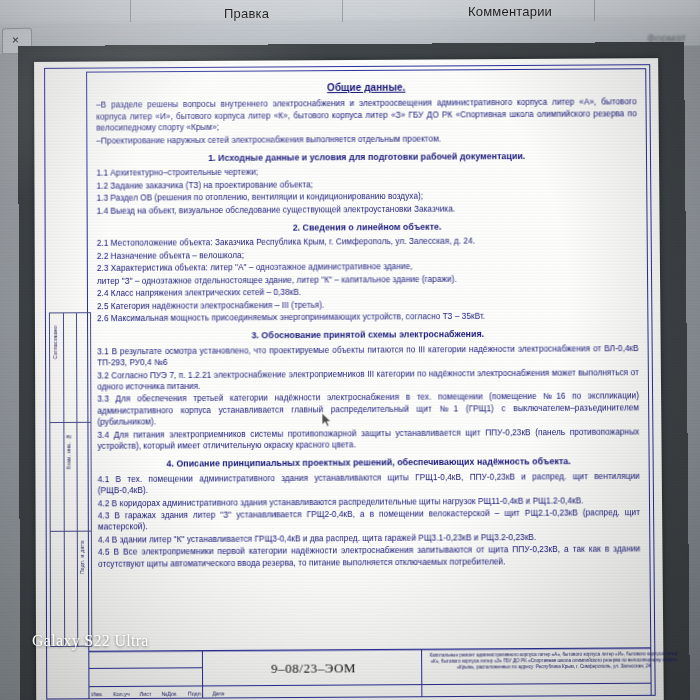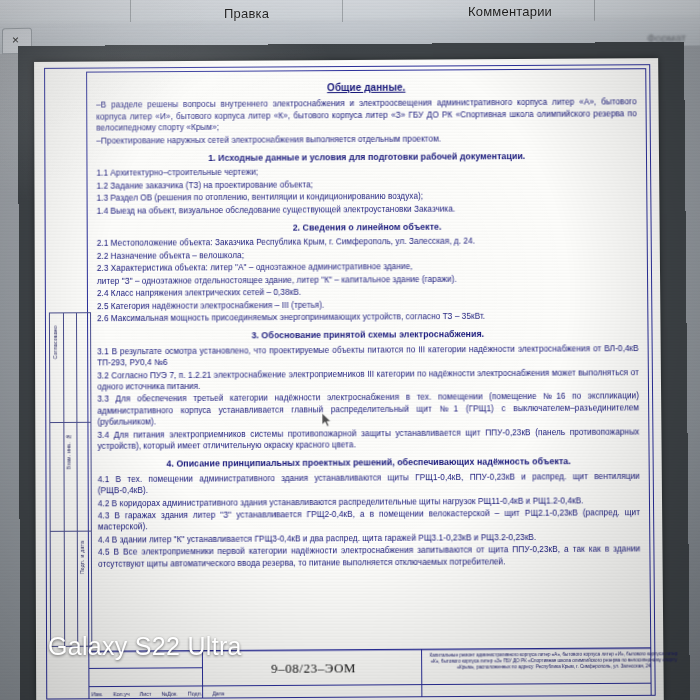--- a/index.html
+++ b/index.html
@@ -264,25 +264,25 @@
     display: flex;
     gap: 10px;
     font-size: 5.4px;
     color: #1a1a6a;
   }
   .tb-cells span { display: inline-block; }
 
   
   .watermark {
     position: absolute;
-    left: 48px;
+    left: 32px;
     top: 632px;
-    font-size: 25px;
+    font-size: 16px;
     color: #ffffff;
-    font-family: Liberation Sans, sans-serif;
+    font-family: Liberation Serif, serif;
     letter-spacing: 0.3px;
     text-shadow: 0 1px 3px rgba(0,0,0,0.55);
   }
 
   
   #screen-photo .soft { filter: blur(0.25px); }
   .scanlines {
     position: absolute;
     left: 0; top: 0; width: 700px; height: 700px;
     pointer-events: none;

